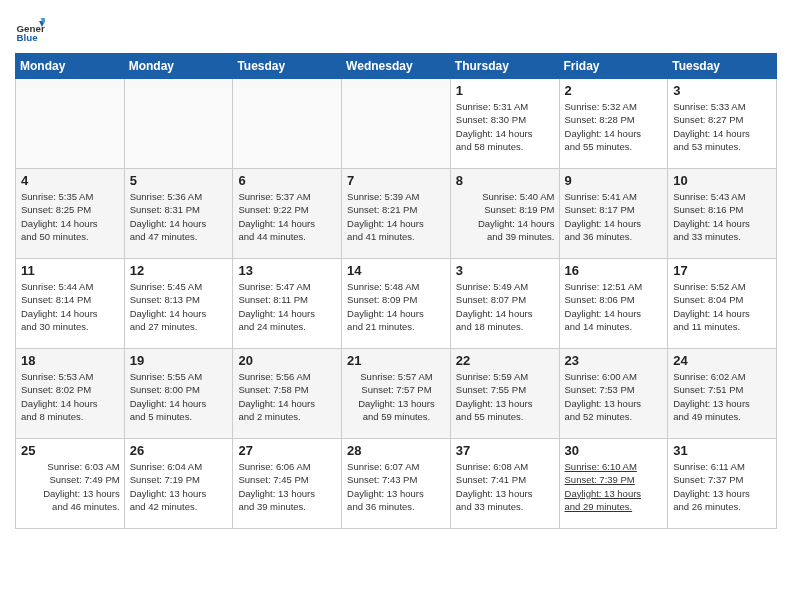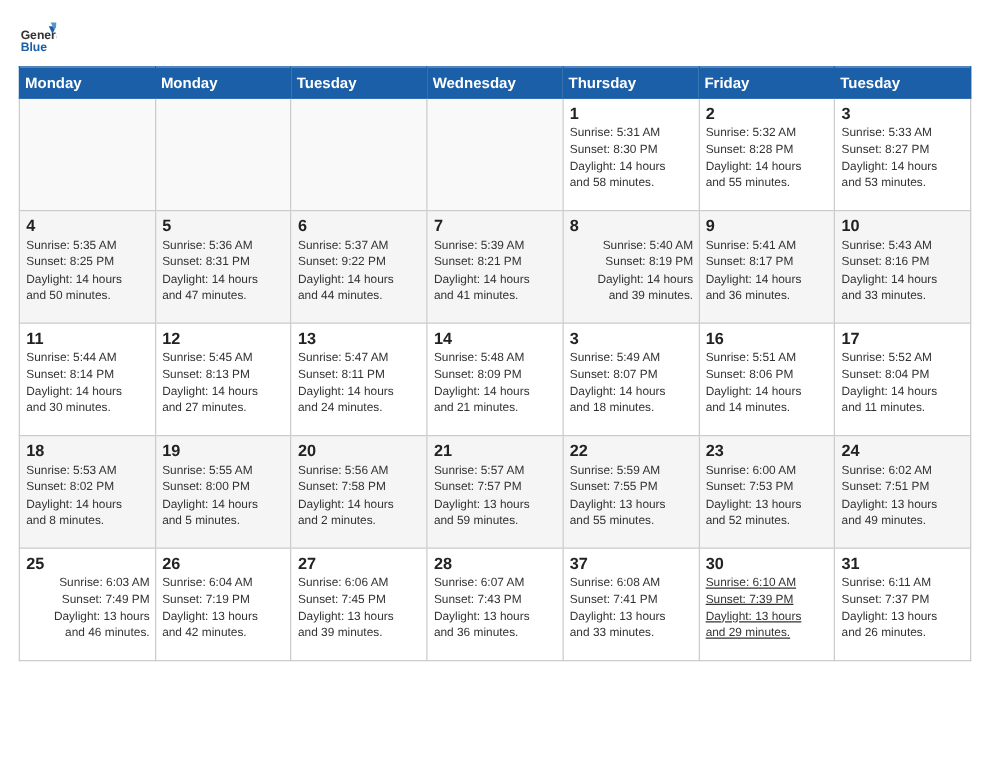--- a/index.html
+++ b/index.html
@@ -232,21 +232,21 @@
         </td>
         <td>
           <span class="day-number">3</span>
           <div class="day-info" style="white-space: pre-line;">Sunrise: 5:49 AM
 Sunset: 8:07 PM
 Daylight: 14 hours
 and 18 minutes.</div>
         </td>
         <td>
           <span class="day-number">16</span>
-          <div class="day-info" style="white-space: pre-line;">Sunrise: 5:51 AM
+          <div class="day-info" style="white-space: pre-line;">Sunrise: 12:51 AM
 Sunset: 8:06 PM
 Daylight: 14 hours
 and 14 minutes.</div>
         </td>
         <td>
           <span class="day-number">17</span>
           <div class="day-info" style="white-space: pre-line;">Sunrise: 5:52 AM
 Sunset: 8:04 PM
 Daylight: 14 hours
 and 11 minutes.</div>
@@ -269,21 +269,21 @@
         </td>
         <td>
           <span class="day-number">20</span>
           <div class="day-info" style="white-space: pre-line;">Sunrise: 5:56 AM
 Sunset: 7:58 PM
 Daylight: 14 hours
 and 2 minutes.</div>
         </td>
         <td>
           <span class="day-number">21</span>
-          <div class="day-info" style="white-space: pre-line;">Sunrise: 5:57 AM
+          <div class="day-info" style="white-space: pre-line; text-align: center;">Sunrise: 5:57 AM
 Sunset: 7:57 PM
 Daylight: 13 hours
 and 59 minutes.</div>
         </td>
         <td>
           <span class="day-number">22</span>
           <div class="day-info" style="white-space: pre-line;">Sunrise: 5:59 AM
 Sunset: 7:55 PM
 Daylight: 13 hours
 and 55 minutes.</div>

